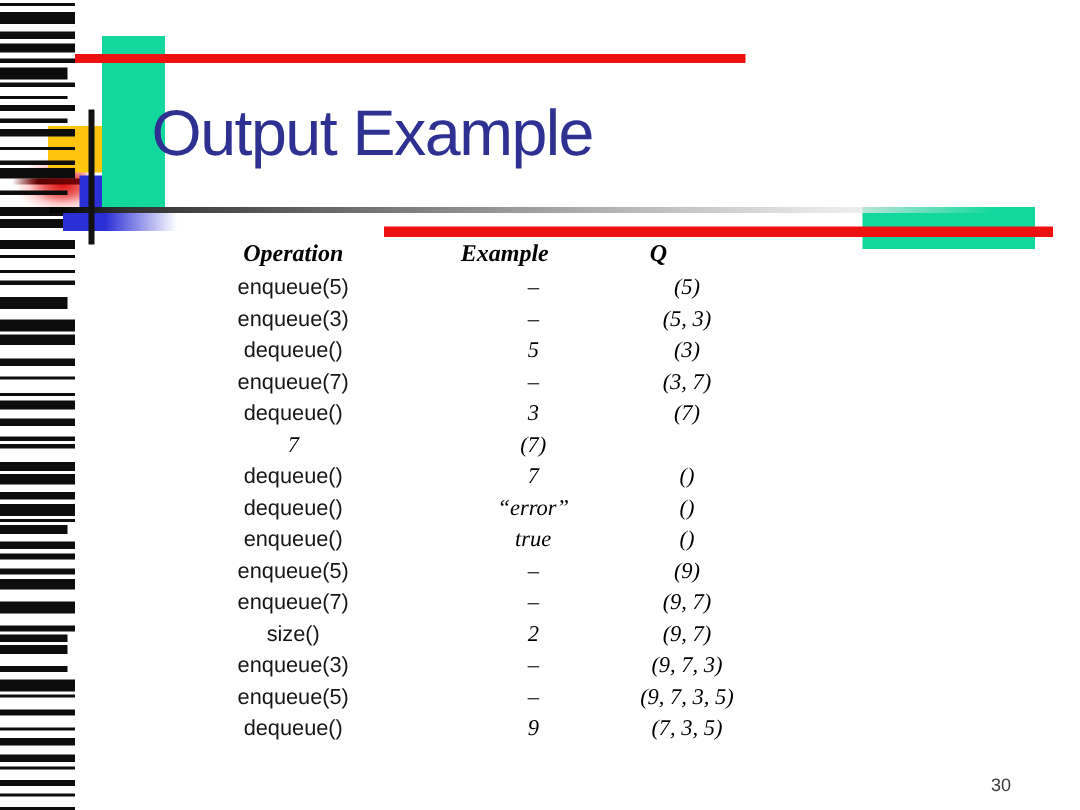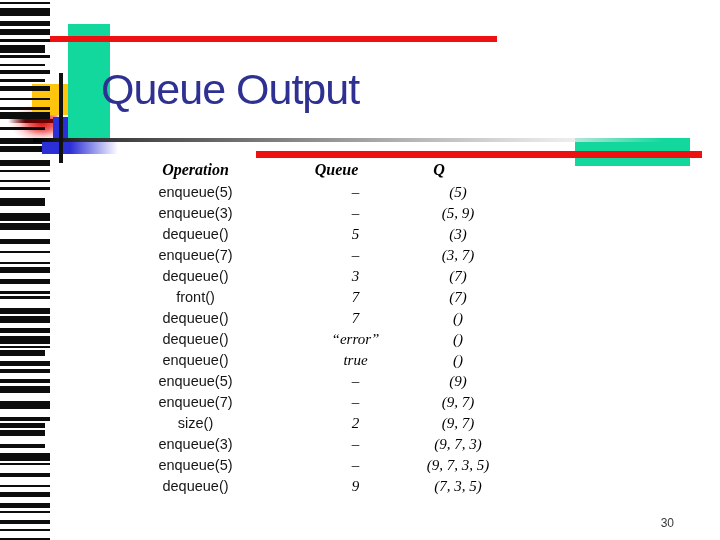--- a/index.html
+++ b/index.html
@@ -123,39 +123,39 @@
   <div class="blue-rect-a"></div>
   <div class="blue-rect-b"></div>
   <div class="blue-fade"></div>
   <div class="teal-bar-main"></div>
   <div class="red-line-top"></div>
   <div class="gray-line"></div>
   <div class="black-vline"></div>
   <div class="teal-bar-right"></div>
   <div class="red-line-2"></div>
 
-  <div class="slide-title">Queue Output</div>
+  <div class="slide-title">Output Example</div>
 
   <div class="op-table">
     <div class="t-head">
       <span class="h-cell">Operation</span>
-      <span class="h-cell">Queue</span>
+      <span class="h-cell">Example</span>
       <span class="h-cell">Q</span>
     </div>
     <div id="rows">
   <div class="t-row">
     <span class="c-op">enqueue(5)</span>
     <span class="c-out">–</span>
     <span class="c-q">(5)</span>
   </div>
 
   <div class="t-row">
     <span class="c-op">enqueue(3)</span>
     <span class="c-out">–</span>
-    <span class="c-q">(5, 9)</span>
+    <span class="c-q">(5, 3)</span>
   </div>
 
   <div class="t-row">
     <span class="c-op">dequeue()</span>
     <span class="c-out">5</span>
     <span class="c-q">(3)</span>
   </div>
 
   <div class="t-row">
     <span class="c-op">enqueue(7)</span>
@@ -163,21 +163,20 @@
     <span class="c-q">(3, 7)</span>
   </div>
 
   <div class="t-row">
     <span class="c-op">dequeue()</span>
     <span class="c-out">3</span>
     <span class="c-q">(7)</span>
   </div>
 
   <div class="t-row">
-    <span class="c-op">front()</span>
     <span class="c-out">7</span>
     <span class="c-q">(7)</span>
   </div>
 
   <div class="t-row">
     <span class="c-op">dequeue()</span>
     <span class="c-out">7</span>
     <span class="c-q">()</span>
   </div>
 

